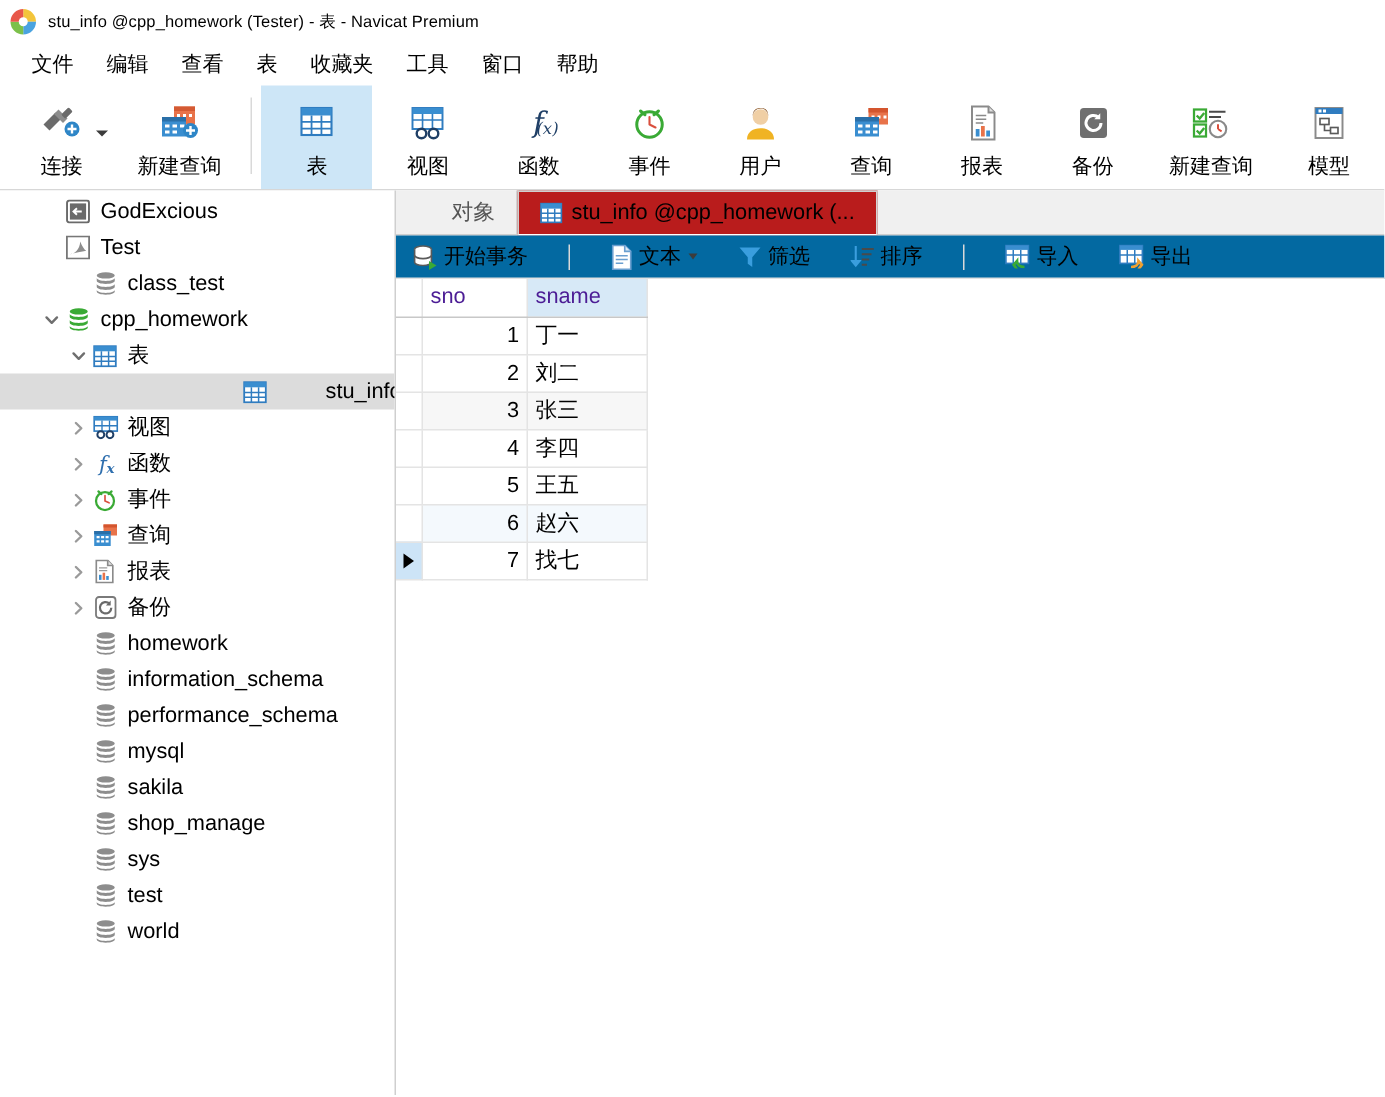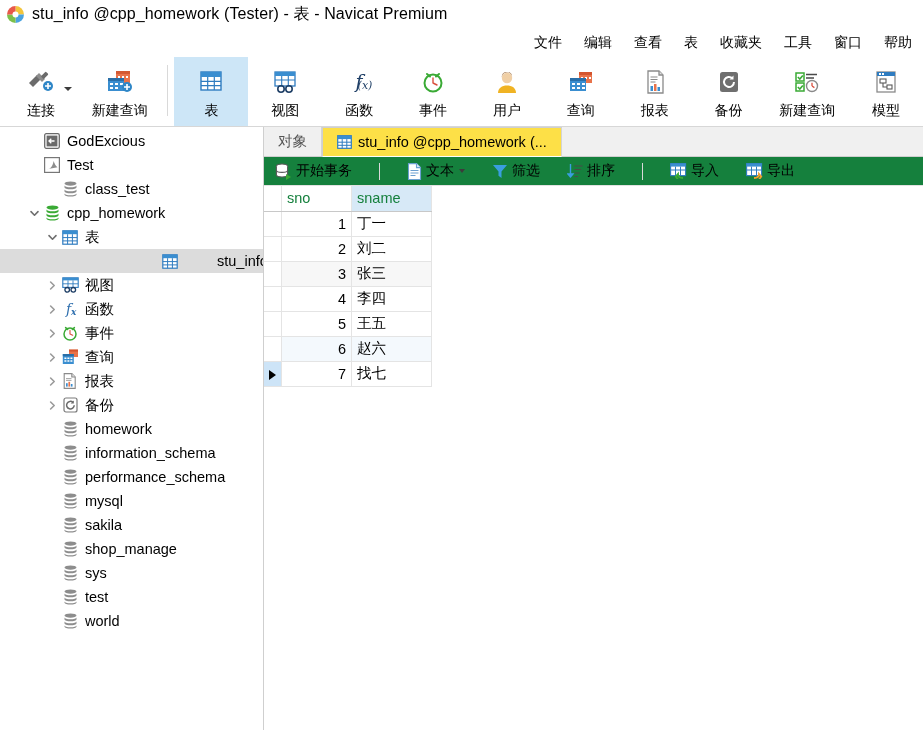--- a/index.html
+++ b/index.html
@@ -10,37 +10,36 @@
     overflow: hidden;
     color: #000;
   }
 
   
   .titlebar {
     height: 29px;
     display: flex; align-items: center;
     padding-left: 6px;
     background: #ffffff;
-    font-size: 16px;
+    font-size: 11px;
   }
   .app-logo {
     width: 19px; height: 19px; margin-right: 7px;
     position: relative; flex: none;
   }
   .app-logo svg { display:block; }
   .title-text { white-space: nowrap; letter-spacing: .1px; }
 
   
   .menubar {
     height: 28px;
     display: flex; align-items: center;
     background: #ffffff;
     font-size: 14px;
     padding-left: 10px;
-    justify-content: flex-end;
   }
   .menu-item {
     padding: 3px 11px;
     cursor: default;
     white-space: nowrap;
   }
 
   
   .toolbar {
     height: 70px;
@@ -120,46 +119,47 @@
     background: #ffffff;
     min-width: 0;
   }
 
   
   .tabstrip {
     height: 30px; flex: none;
     display: flex; align-items: flex-end;
     background: #f0f0f0;
     border-bottom: 1px solid #cfcfcf;
+    padding-left: 23px;
   }
   .tab {
     height: 29px;
     display: flex; align-items: center;
     padding: 0 14px;
     font-size: 14.5px;
     cursor: default;
     color: #555;
     border-right: 1px solid #d4d4d4;
   }
   .tab.active {
-    background: #fde047;
+    background: #b91c1c;
     color: #000;
     border-top: 1px solid #cfcfcf;
     border-left: 1px solid #cfcfcf;
     border-bottom: 1px solid #ffffff;
     margin-bottom: -1px;
     height: 30px;
   }
   .tab .tab-ico { margin-right: 6px; display:flex; align-items:center; }
 
   
   .gridbar {
     height: 29px; flex: none;
     display: flex; align-items: center;
-    background: #15803d;
+    background: #0369a1;
     border-bottom: 1px solid #e2e2e2;
     padding-left: 5px;
     gap: 15px;
   }
   .gb-btn {
     display: flex; align-items: center;
     height: 24px; padding: 0 6px;
     font-size: 14px; cursor: default;
     white-space: nowrap;
   }
@@ -180,21 +180,21 @@
     border-bottom: 1px solid #e4e4e4;
     height: 25px;
     font-size: 14.5px;
     font-weight: normal;
     padding: 0 5px;
   }
   table.grid th {
     background: #ffffff;
     border-bottom: 1px solid #c8c8c8;
     text-align: left;
-    color: #15803d;
+    color: #4c1d95;
   }
   table.grid th.sel { background: #d7e9f7; }
   col.c-ind { width: 14px; }
   col.c-sno { width: 70px; }
   col.c-sname { width: 80px; }
   td.ind {
     background: #ffffff; padding: 0;
     border-right: 1px solid #e4e4e4;
     text-align: center;
   }

